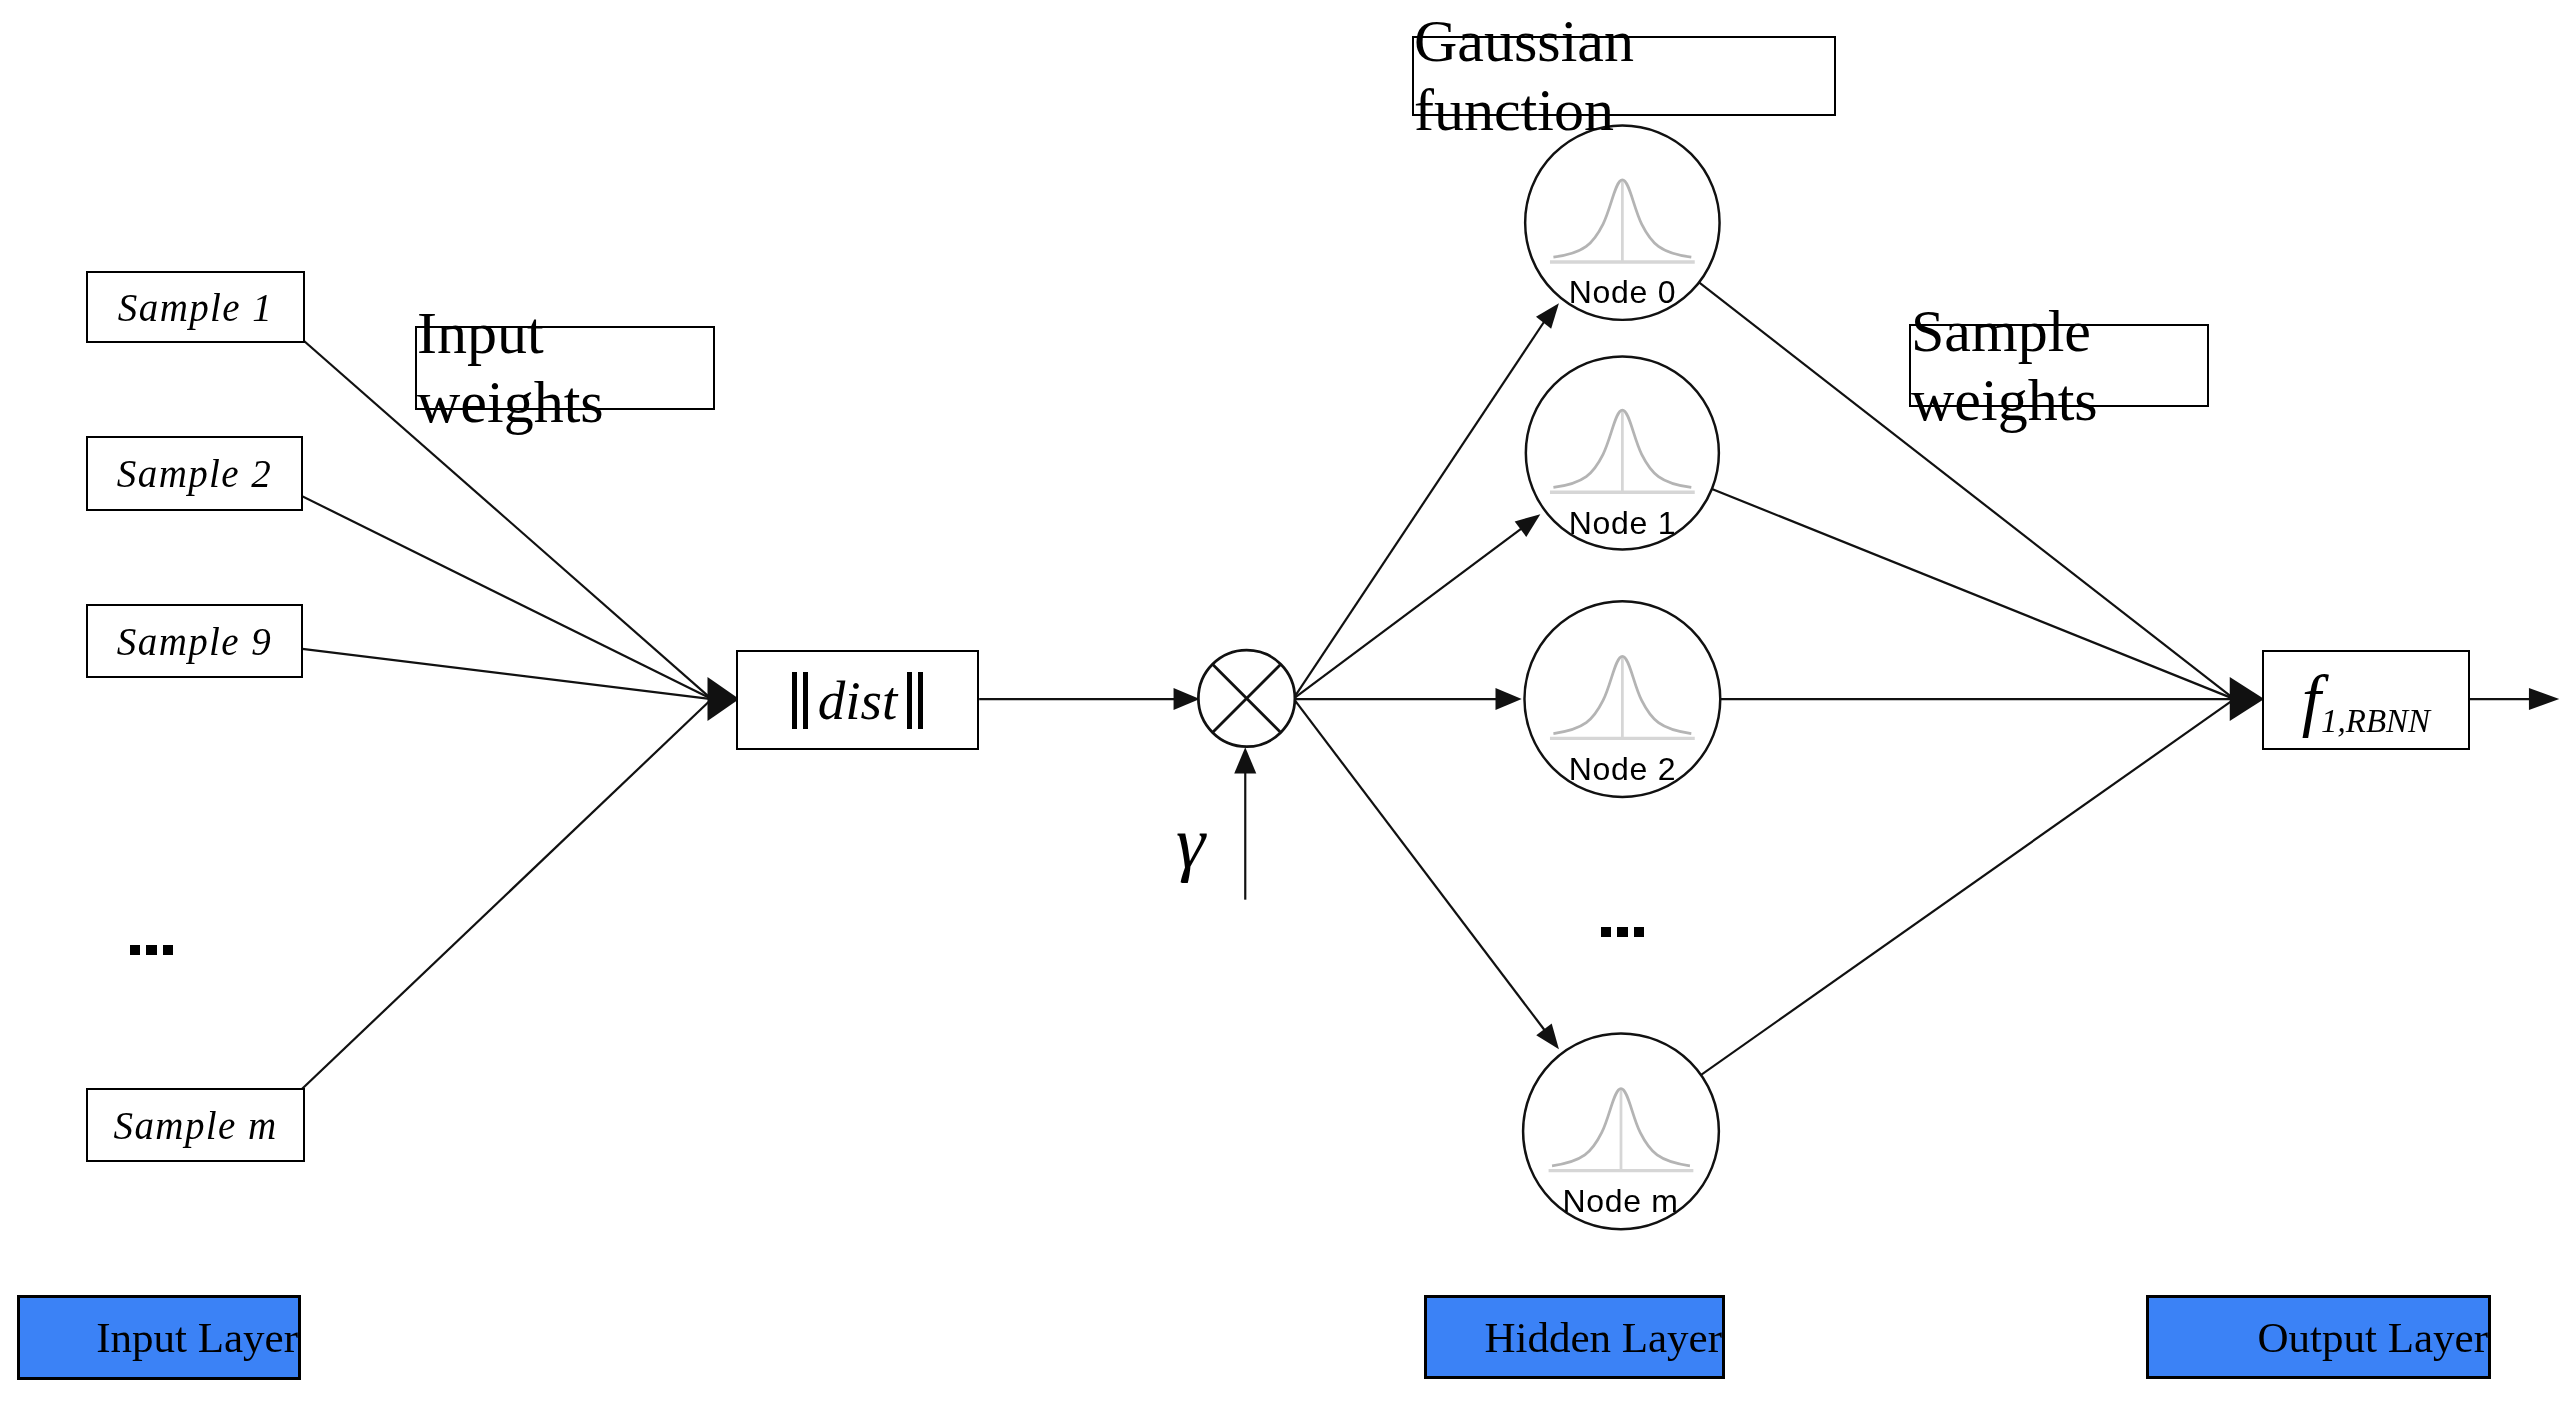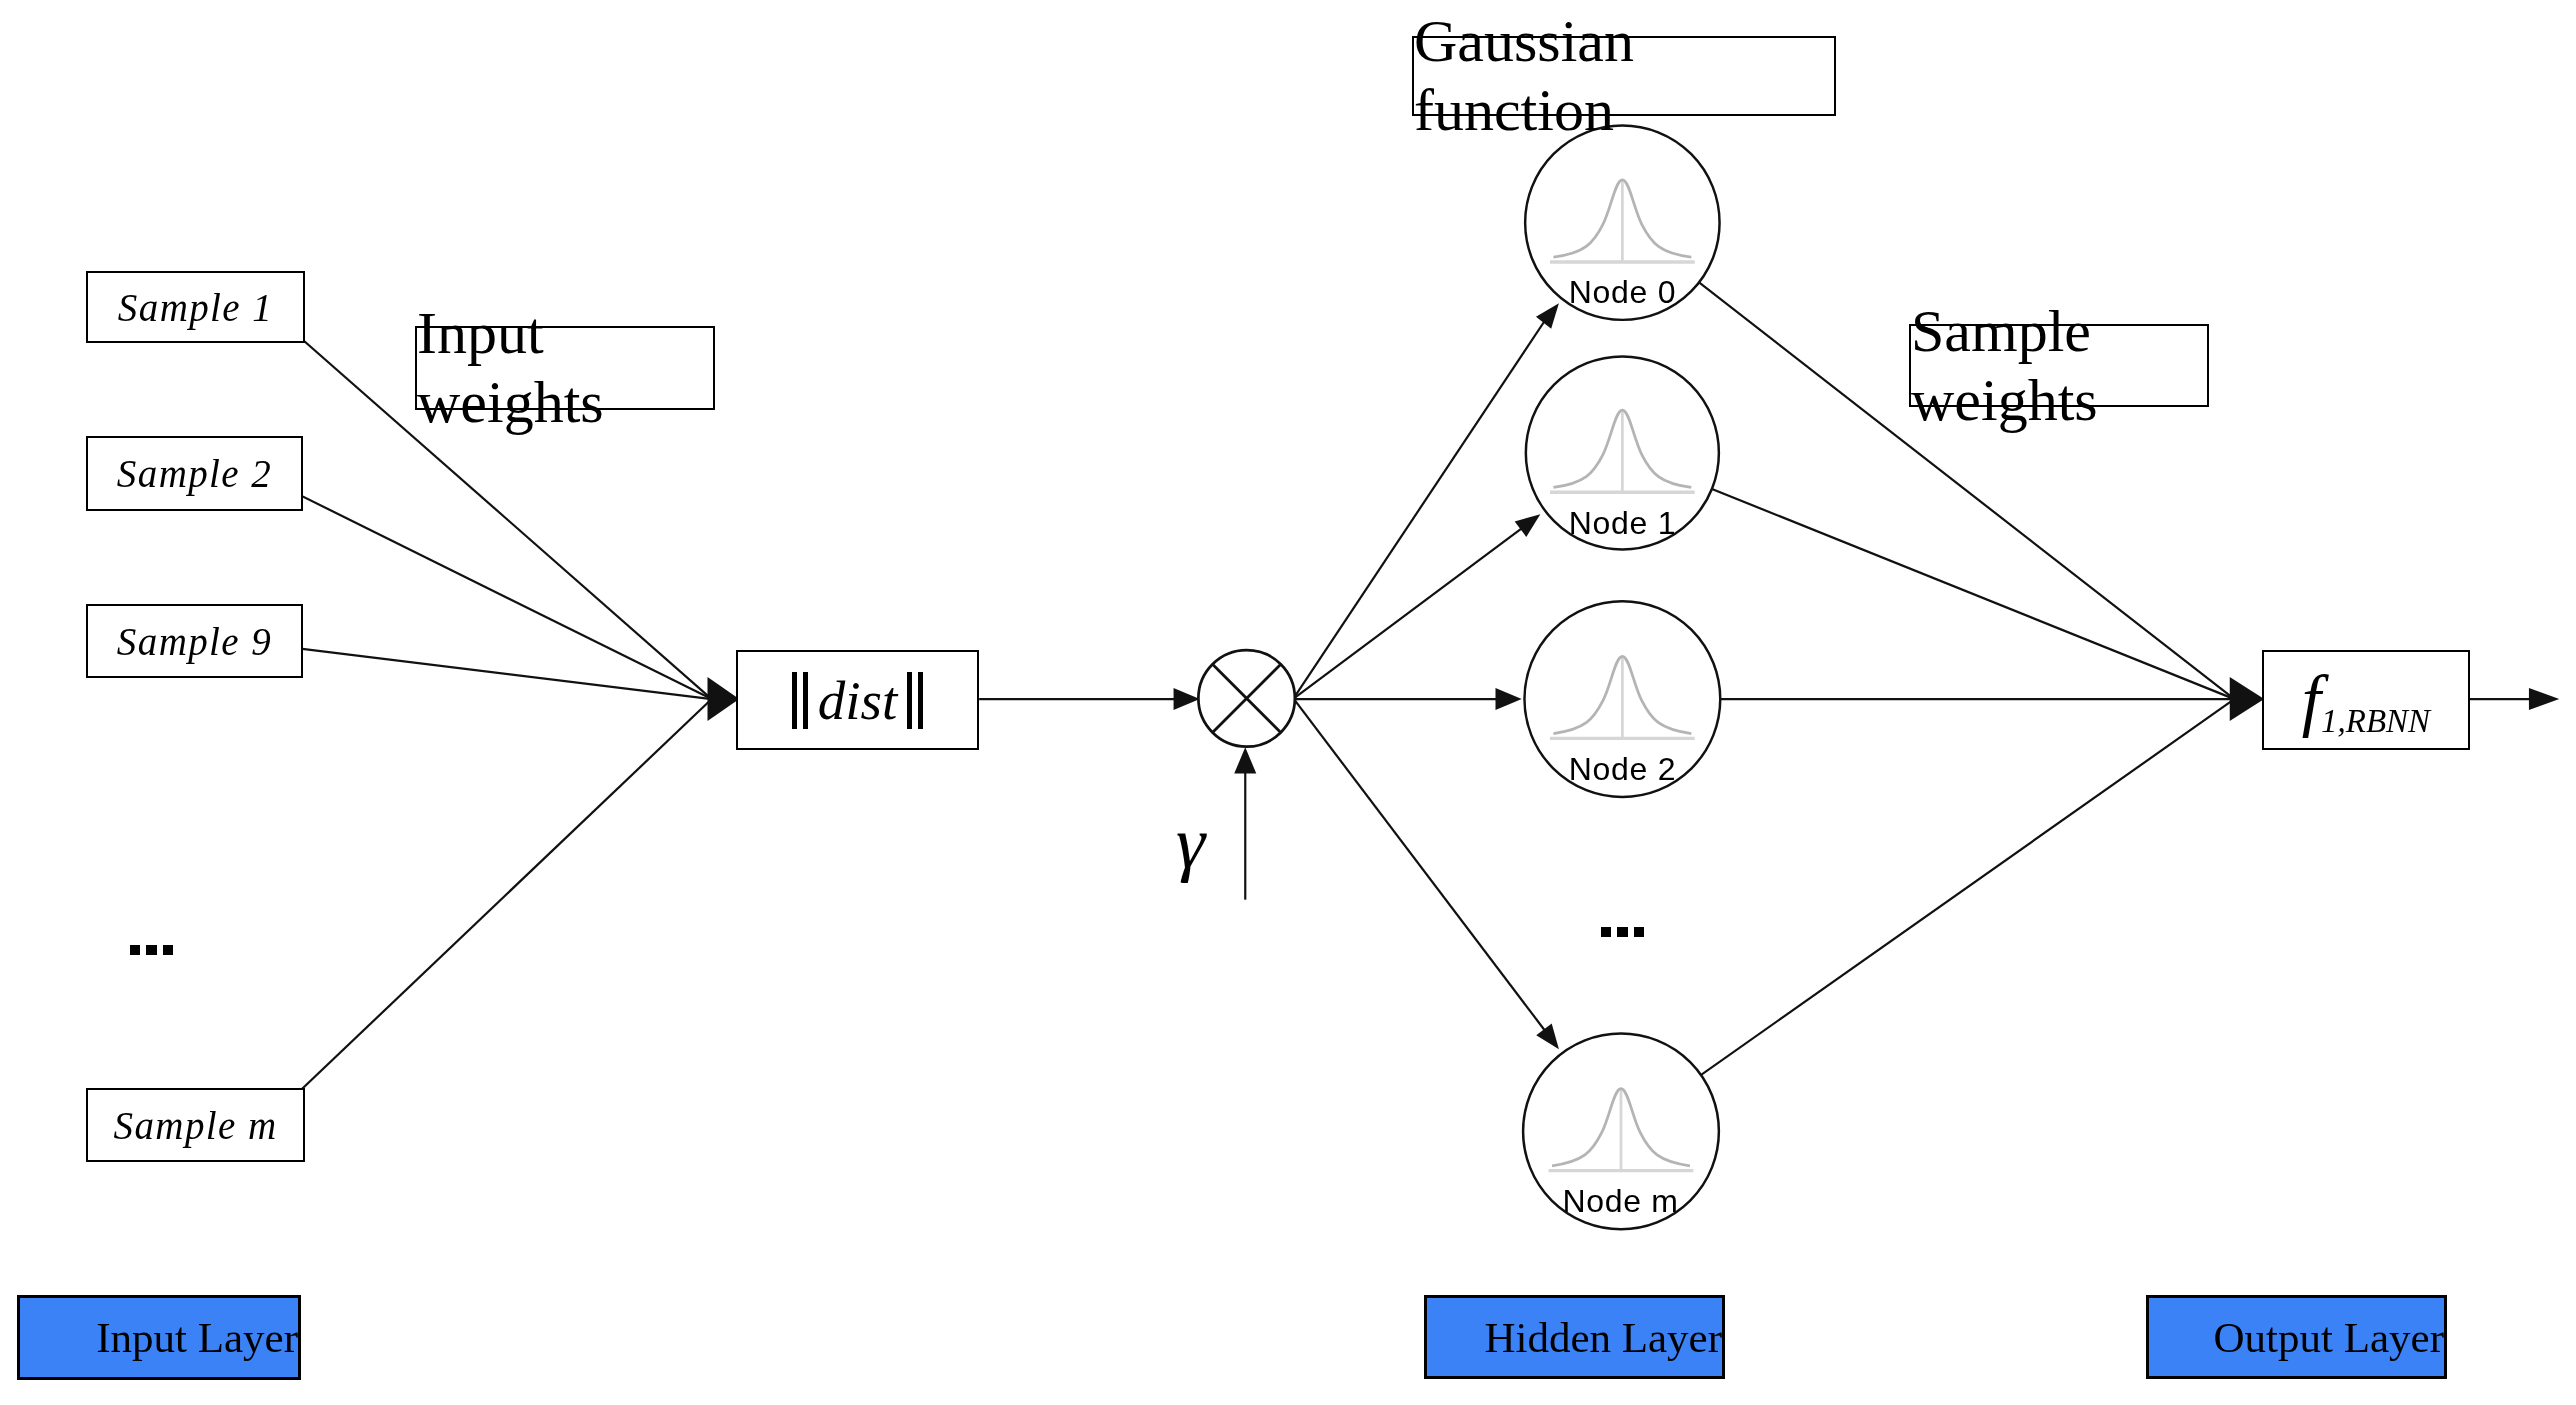--- a/index.html
+++ b/index.html
@@ -156,18 +156,18 @@
     <span class="fmain">f</span>
       <span class="fsub">1,RBNN</span>
   </div>
 
   <div class="graybox layerlabel" style="left:17px;top:1295px;width:284px;height:85px;">
     <span>Input Layer</span>
   </div>
   <div class="graybox layerlabel" style="left:1424px;top:1295px;width:301px;height:84px;">
     <span>Hidden Layer</span>
   </div>
-  <div class="graybox layerlabel" style="left:2146px;top:1295px;width:301px;height:84px;">
+  <div class="graybox layerlabel" style="left:2146px;top:1295px;width:345px;height:84px;">
     <span>Output Layer</span>
   </div>
 
 </div>
 
 
 </body></html>

